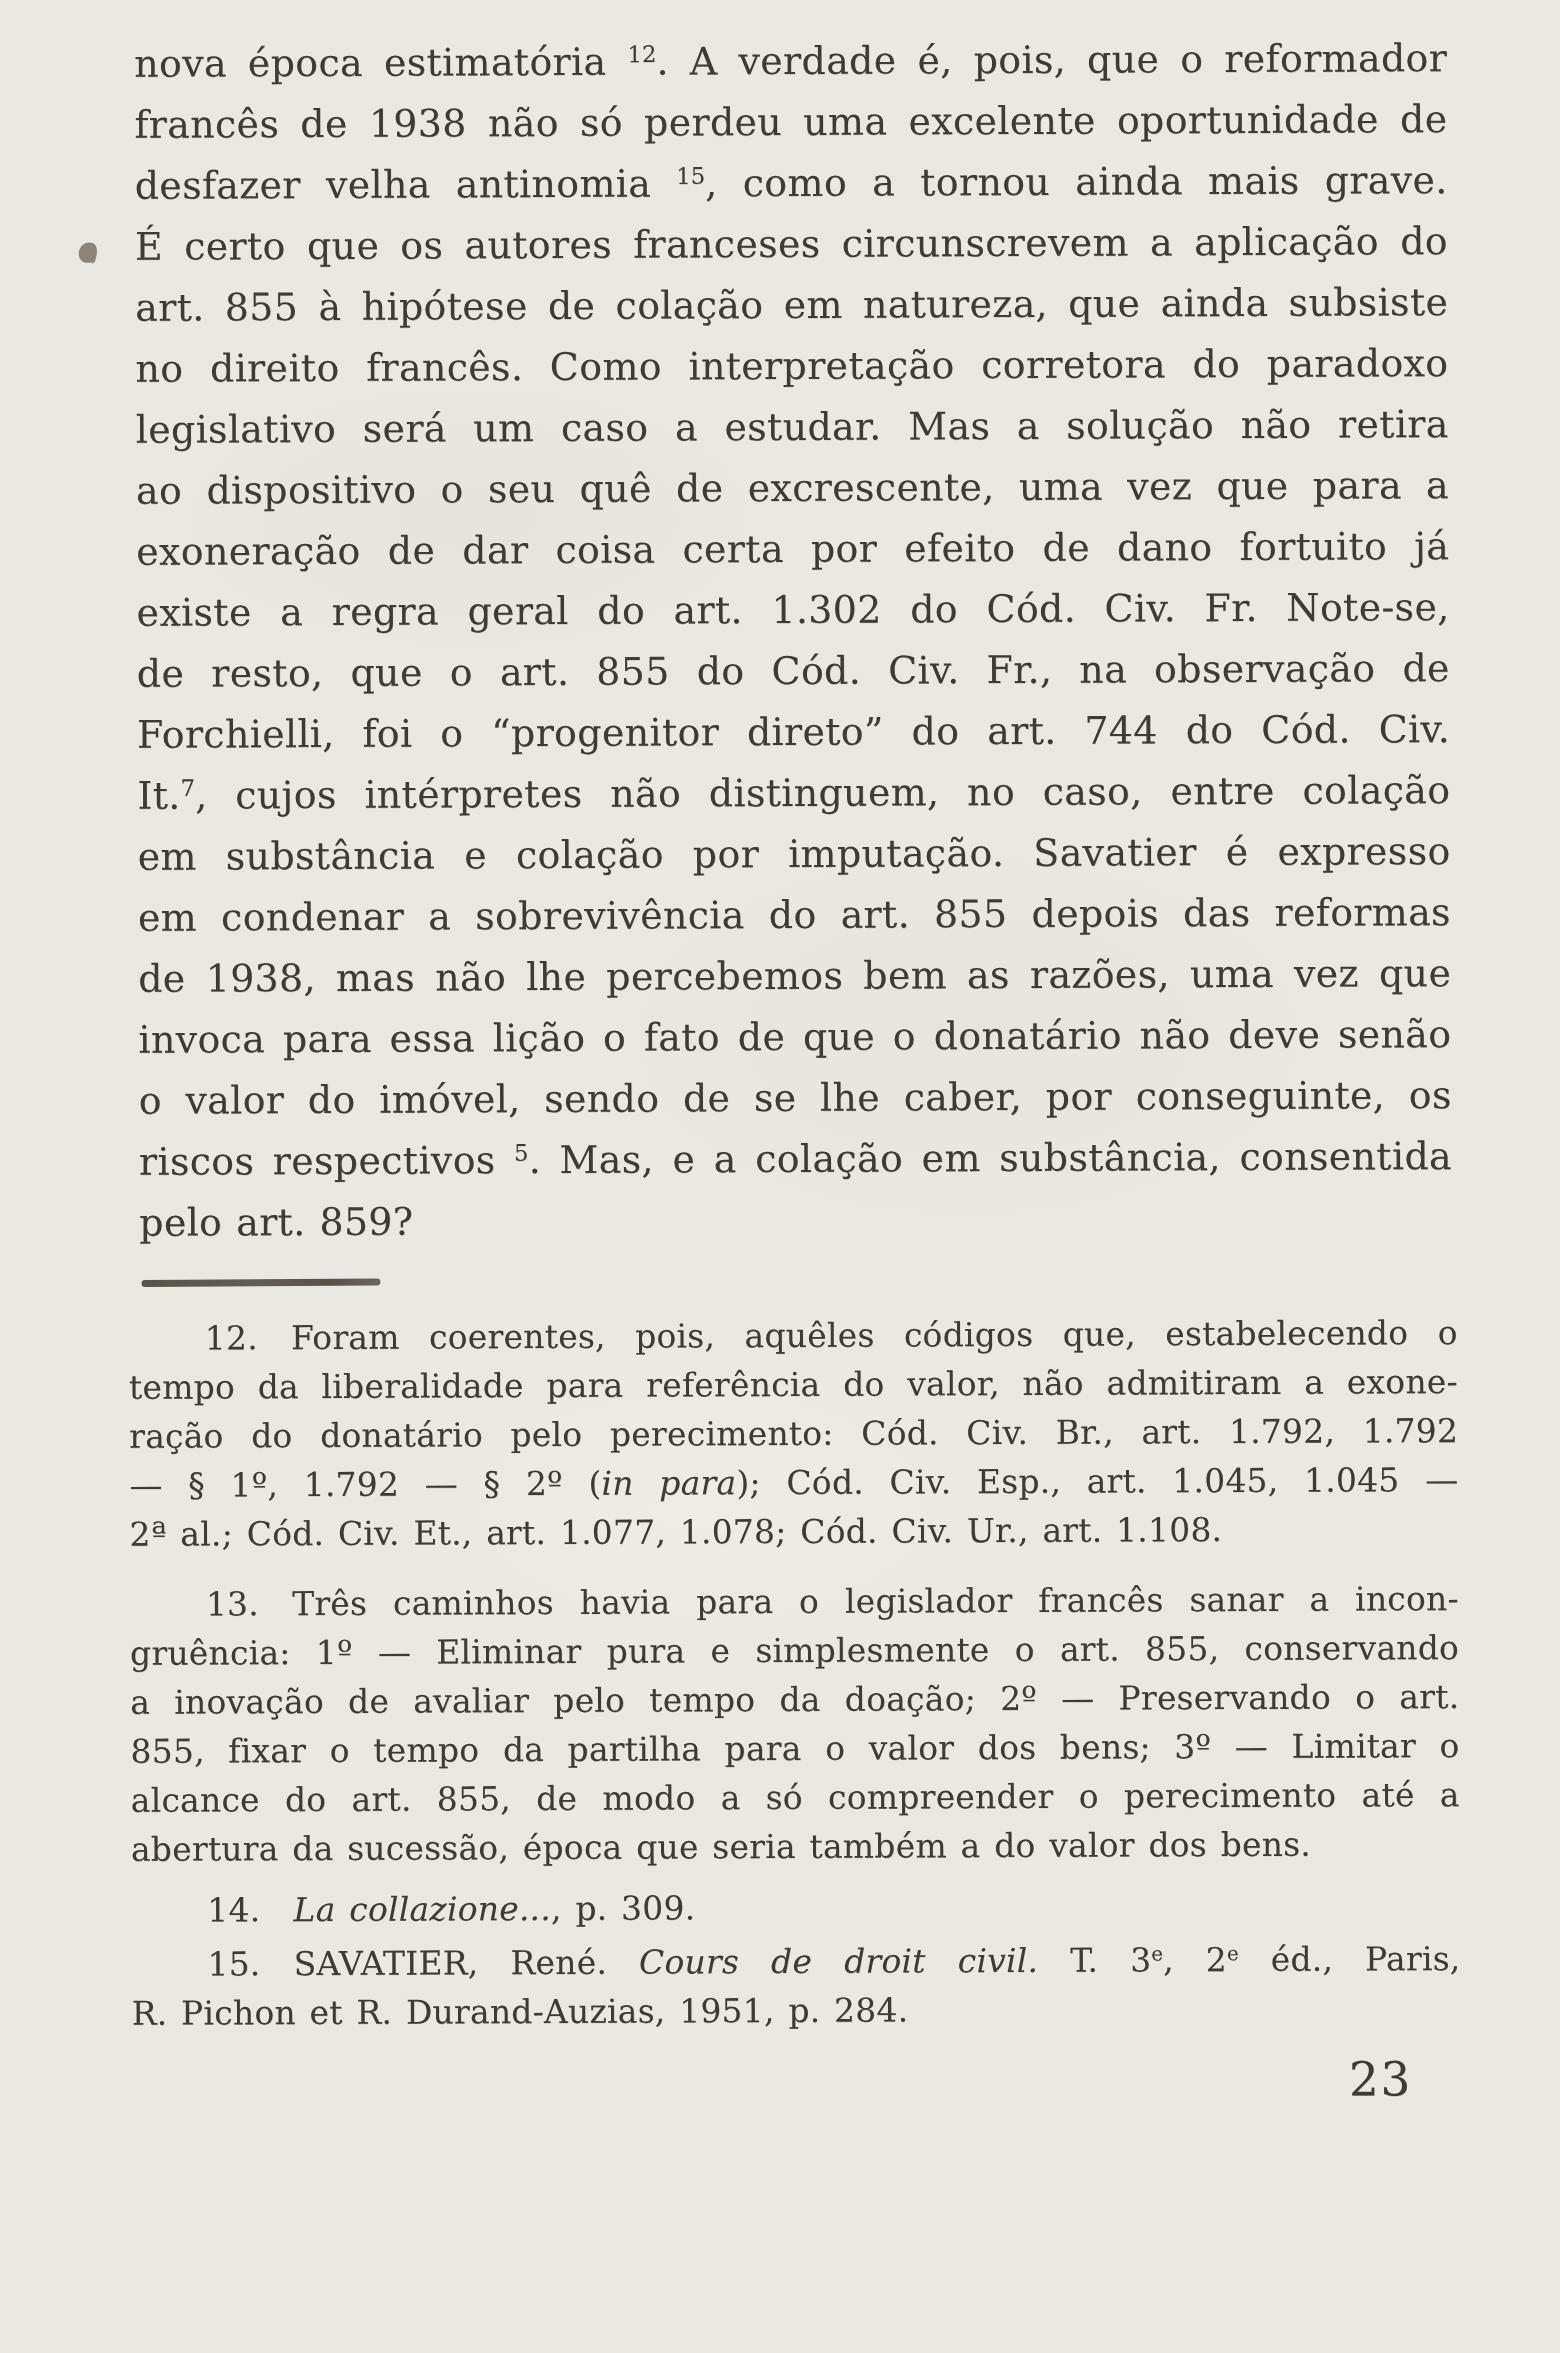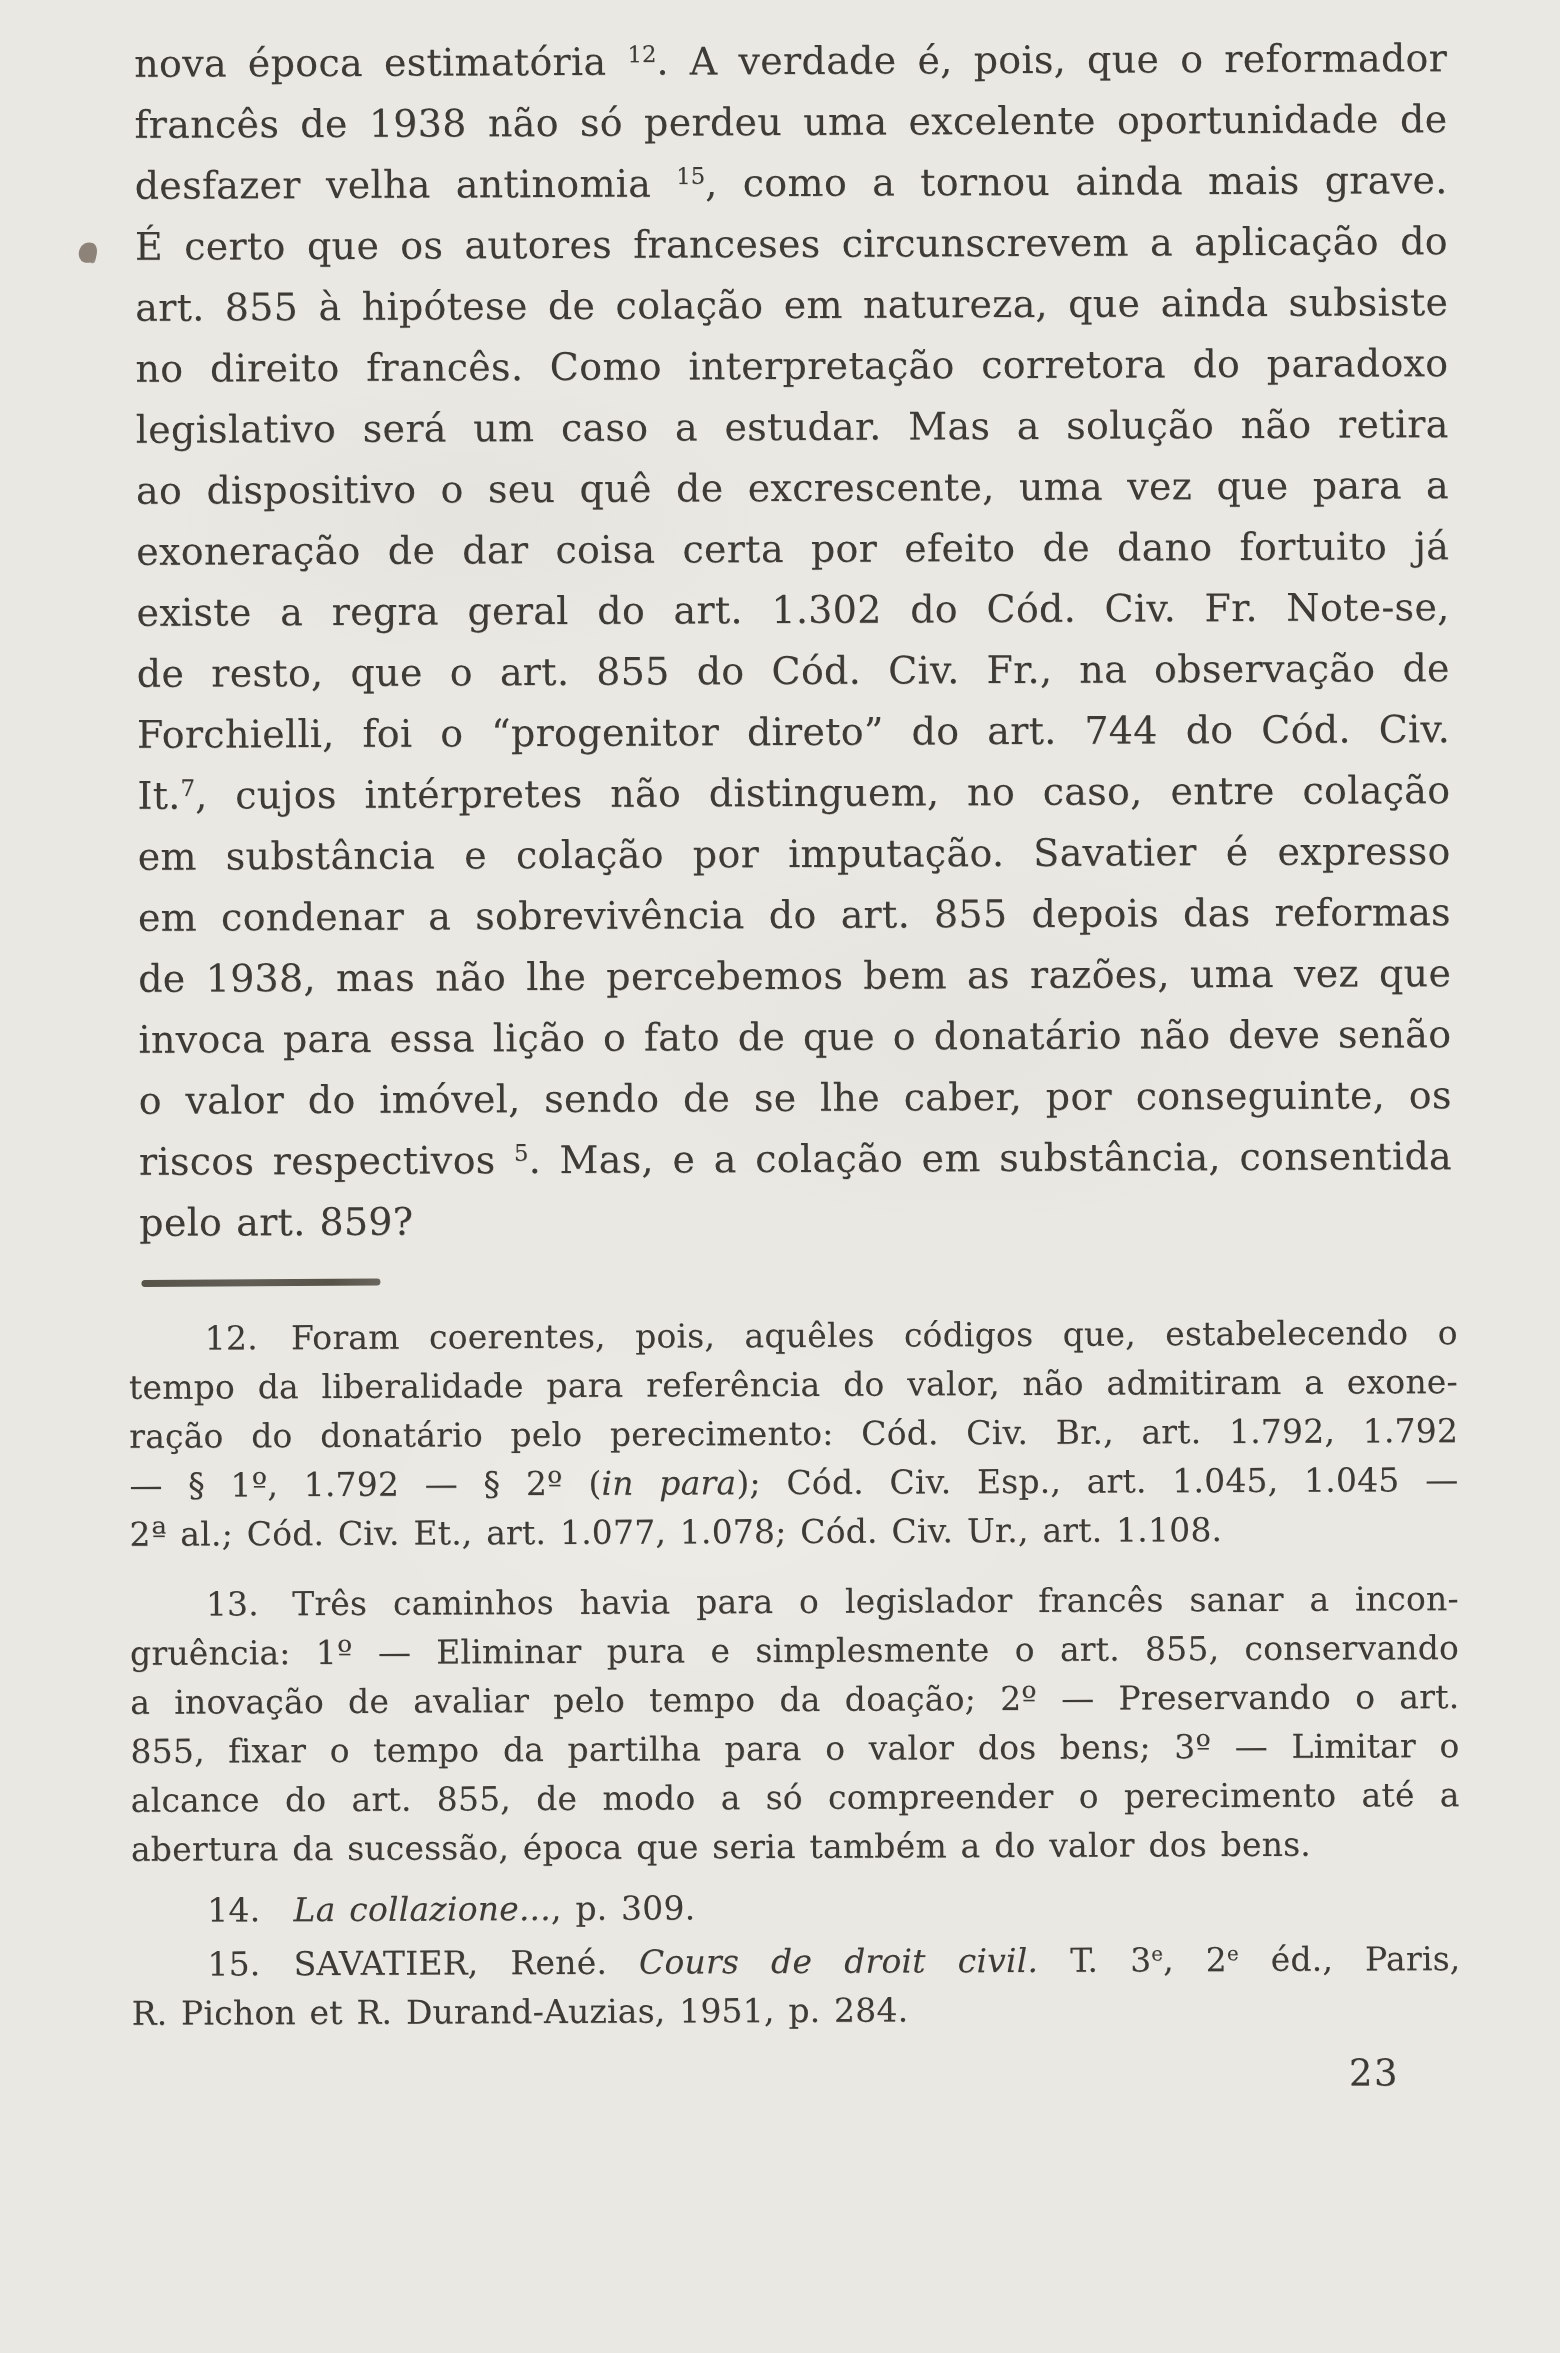--- a/index.html
+++ b/index.html
@@ -80,21 +80,21 @@
   }
   .footnote { margin: 0; }
   .footnote:nth-child(2) { margin-top: 21px; }
   .footnote:nth-child(3) { margin-top: 12px; }
   .footnote:nth-child(4) { margin-top: 5px; }
   .fn-first { text-indent: 76px; }
 
   .page-number {
     position: absolute;
     left: 1345px; top: 2054px;
-    font-size: 37px;
+    font-size: 47px;
     letter-spacing: 1.5px;
     text-shadow: 0.3px 0.5px 0 rgba(62,59,54,0.3);
   }
 
   .ink-speck {
     position: absolute;
     left: 79px; top: 242px;
     width: 18px; height: 21px;
     background: #8d8379;
     border-radius: 58% 42% 55% 45% / 50% 58% 42% 50%;

